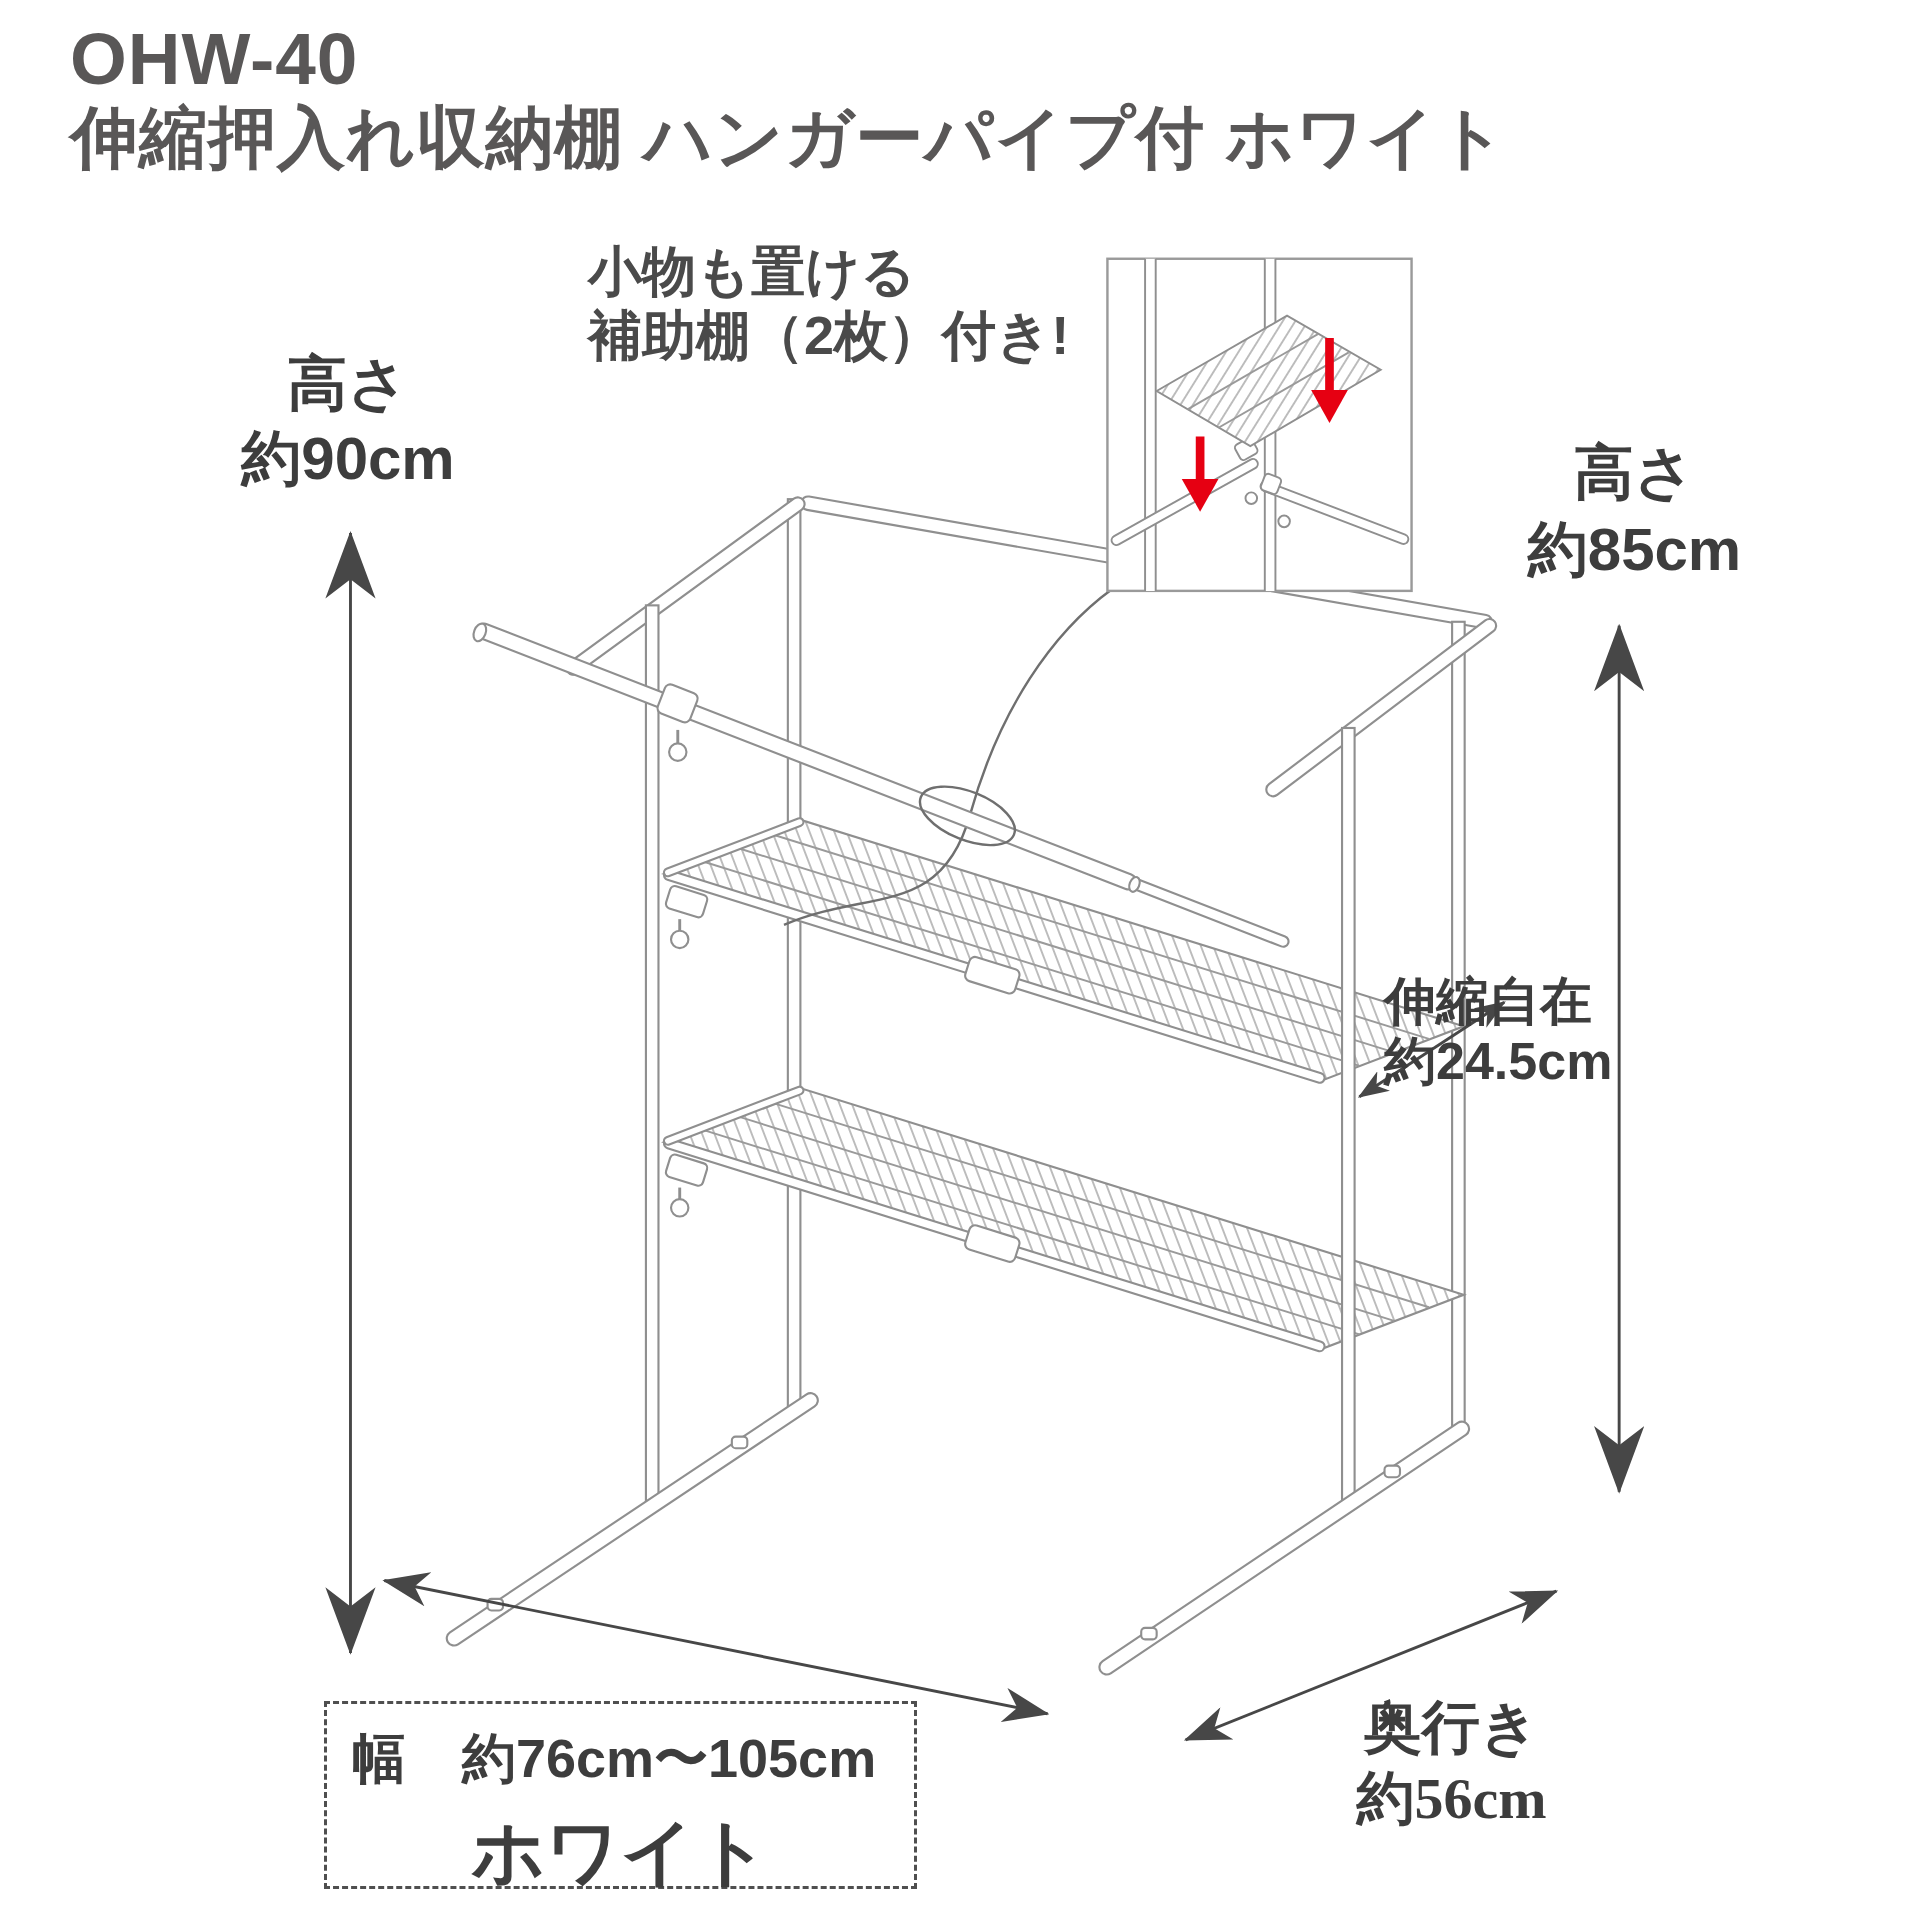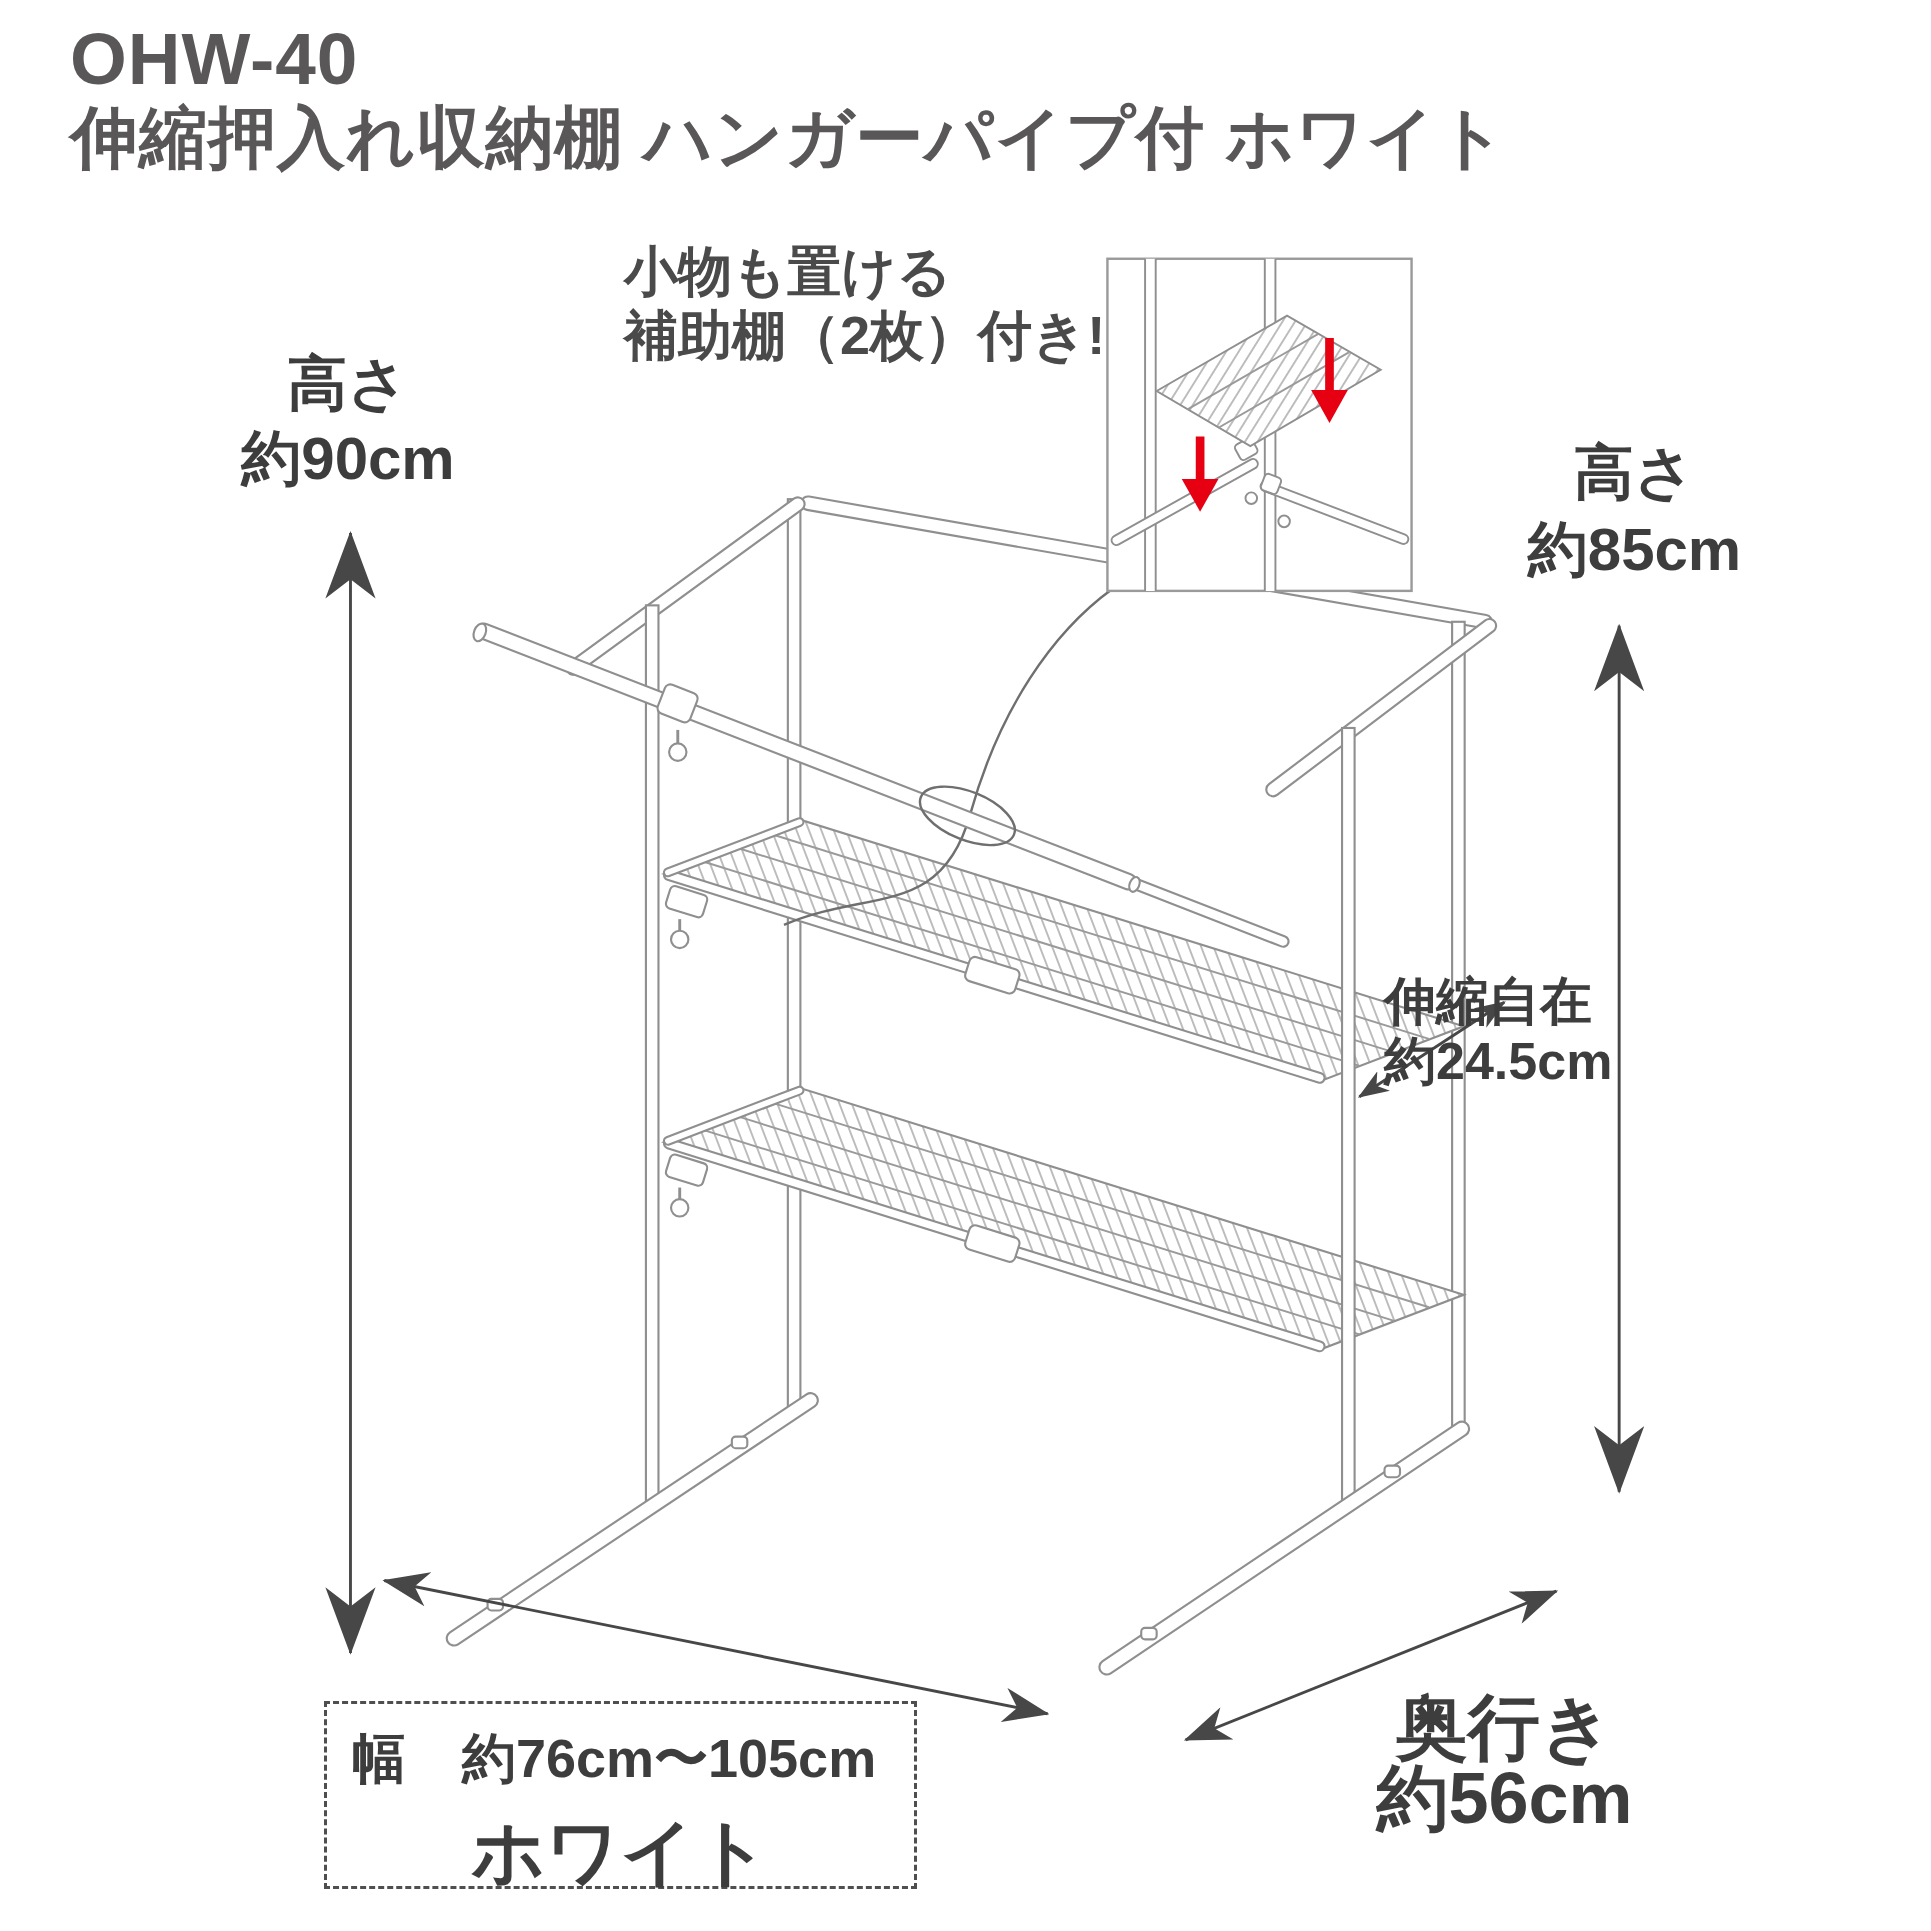--- a/index.html
+++ b/index.html
@@ -5,26 +5,26 @@
   html,body{margin:0;padding:0;background:#ffffff;}
   .stage{
     position:relative;width:1788px;height:1931px;background:#ffffff;
     font-family:"Liberation Sans","DejaVu Sans",sans-serif;overflow:hidden;
   }
   .stage svg{position:absolute;left:0;top:0;}
   .txt{position:absolute;color:#3d3d3d;font-weight:700;white-space:nowrap;}
   .title{color:#595757;font-weight:700;letter-spacing:1px;}
   #title-model{left:70px;top:17.4px;font-size:73px;}
   #title-name{left:70px;top:93px;font-size:68px;}
-  #callout{left:624px;top:239px;font-size:54px;line-height:64px;color:#4a4a4a;}
+  #callout{left:588px;top:239px;font-size:54px;line-height:64px;color:#4a4a4a;}
   .dim-block{text-align:center;}
   #dim-height-left{left:174px;top:346px;width:348px;font-size:60px;line-height:75px;}
   #dim-height-right{left:1475px;top:434px;width:319px;font-size:60px;line-height:77px;}
   #dim-shelf-depth{left:1384px;top:971px;font-size:52px;line-height:60px;text-align:left;}
-  #dim-depth{left:1355px;top:1692px;width:299px;font-size:72px;line-height:71px;}
+  #dim-depth{left:1302px;top:1692px;width:299px;font-size:58px;line-height:71px;font-family:Liberation Serif, serif;}
   #width-box{
     position:absolute;left:324px;top:1701px;width:541px;height:147px;
     border:3.9px dashed #4f4f4f;padding:19.3px 23px 15.4px 23px;color:#3d3d3d;
   }
   #width-box .row1{display:flex;font-size:54px;font-weight:700;}
   #width-box .row1 .w-label{margin-left:1.9px;}
   #width-box .row1 .w-value{margin-left:56px;}
   #width-box .row2{font-size:73px;font-weight:700;text-align:center;margin-top:7.7px;}
 </style>
 </head>

